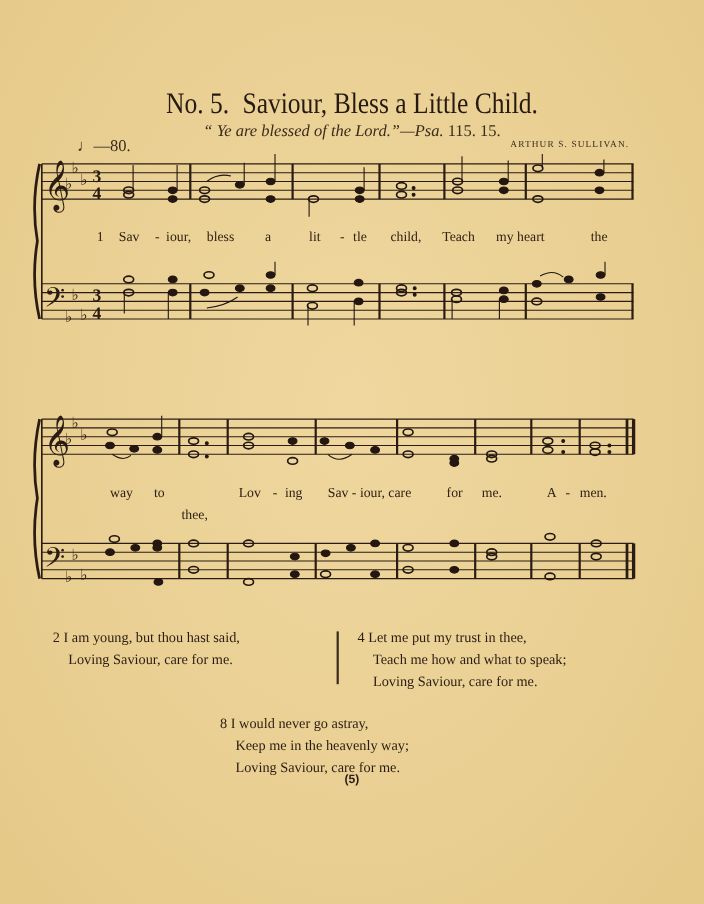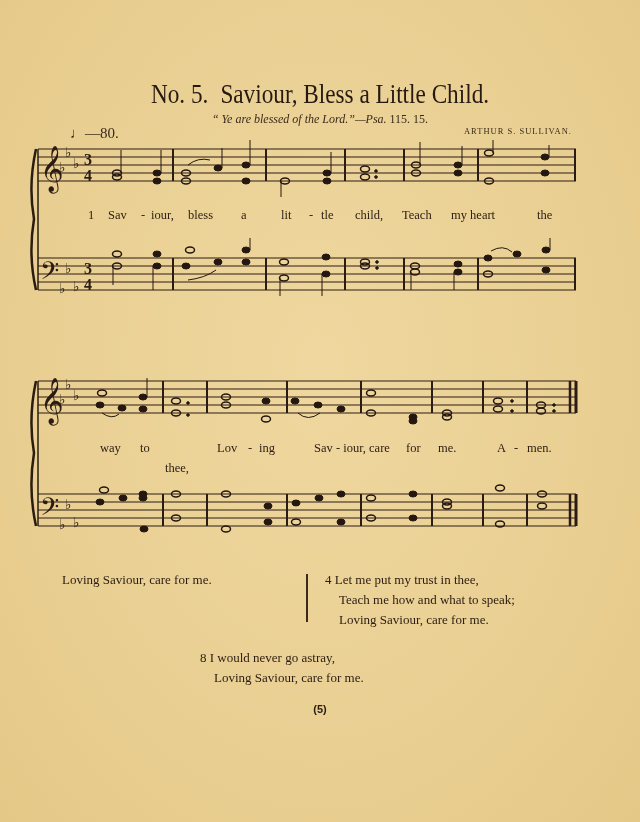--- a/index.html
+++ b/index.html
@@ -14,21 +14,21 @@
     background: radial-gradient(ellipse at 50% 45%, #efd79f 0%, #e9cf92 60%, #e4c888 100%); }
   .title {
     position:absolute; top:79px; left:0; width:640px; text-align:center;
     font-family:"Liberation Serif","DejaVu Serif",serif;
     font-size:27px; letter-spacing:0px; color:#261910;
     transform:scaleX(0.86); transform-origin:center;
   }
   .title .num { margin-right:14px; }
   .epigraph {
     position:absolute; top:112px; left:0; width:640px; text-align:center;
-    font-size:12px; color:#3a2a1a;
+    font-size:15px; color:#3a2a1a;
   }
   .epigraph i { font-style:italic; }
   .composer {
     position:absolute; top:126px; right:68px; font-size:8.5px; letter-spacing:1px;
     color:#3a2a1a;
     text-align:center;
   }
   .tempo { position:absolute; top:125px; left:70px; font-size:15px; color:#3a2a1a; }
   svg.score { position:absolute; left:0; top:0; }
   .lyric {
@@ -302,35 +302,37 @@
     <span class="lyric" style="left: 537px; top: 208px;">the</span>
   </div>
 
 <div id="lyrics2">
     <span class="lyric" style="left: 100px; top: 441px;">way</span>
     <span class="lyric" style="left: 140px; top: 441px;">to</span>
     <span class="lyric" style="left: 165px; top: 441px; margin-top: 20px;">thee,</span>
     <span class="lyric" style="left: 217px; top: 441px;">Lov</span>
     <span class="lyric" style="left: 248px; top: 441px;">-</span>
     <span class="lyric" style="left: 259px; top: 441px;">ing</span>
-    <span class="lyric" style="left: 298px; top: 441px; margin-left: 16px;">Sav - iour, care</span>
+    <span class="lyric" style="left: 298px; top: 441px;">Sav - iour, care</span>
     <span class="lyric" style="left: 406px; top: 441px;">for</span>
     <span class="lyric" style="left: 438px; top: 441px;">me.</span>
     <span class="lyric" style="left: 497px; top: 441px;">A</span>
     <span class="lyric" style="left: 514px; top: 441px;">-</span>
     <span class="lyric" style="left: 527px; top: 441px;">men.</span>
   </div>
 
 <div class="verse" style="left:48px; top:570px;">
+  <span class="line">2 I am young, but thou hast said,</span>
   <span class="line indent">Loving Saviour, care for me.</span>
 </div>
 <div class="divider"></div>
 <div class="verse" style="left:325px; top:570px;">
   <span class="line">4 Let me put my trust in thee,</span>
   <span class="line indent">Teach me how and what to speak;</span>
   <span class="line indent">Loving Saviour, care for me.</span>
 </div>
 <div class="verse" style="left:200px; top:648px;">
   <span class="line">8 I would never go astray,</span>
+  <span class="line indent">Keep me in the heavenly way;</span>
   <span class="line indent">Loving Saviour, care for me.</span>
 </div>
 
 <div class="pageno">(5)</div>
 
 </body></html>

